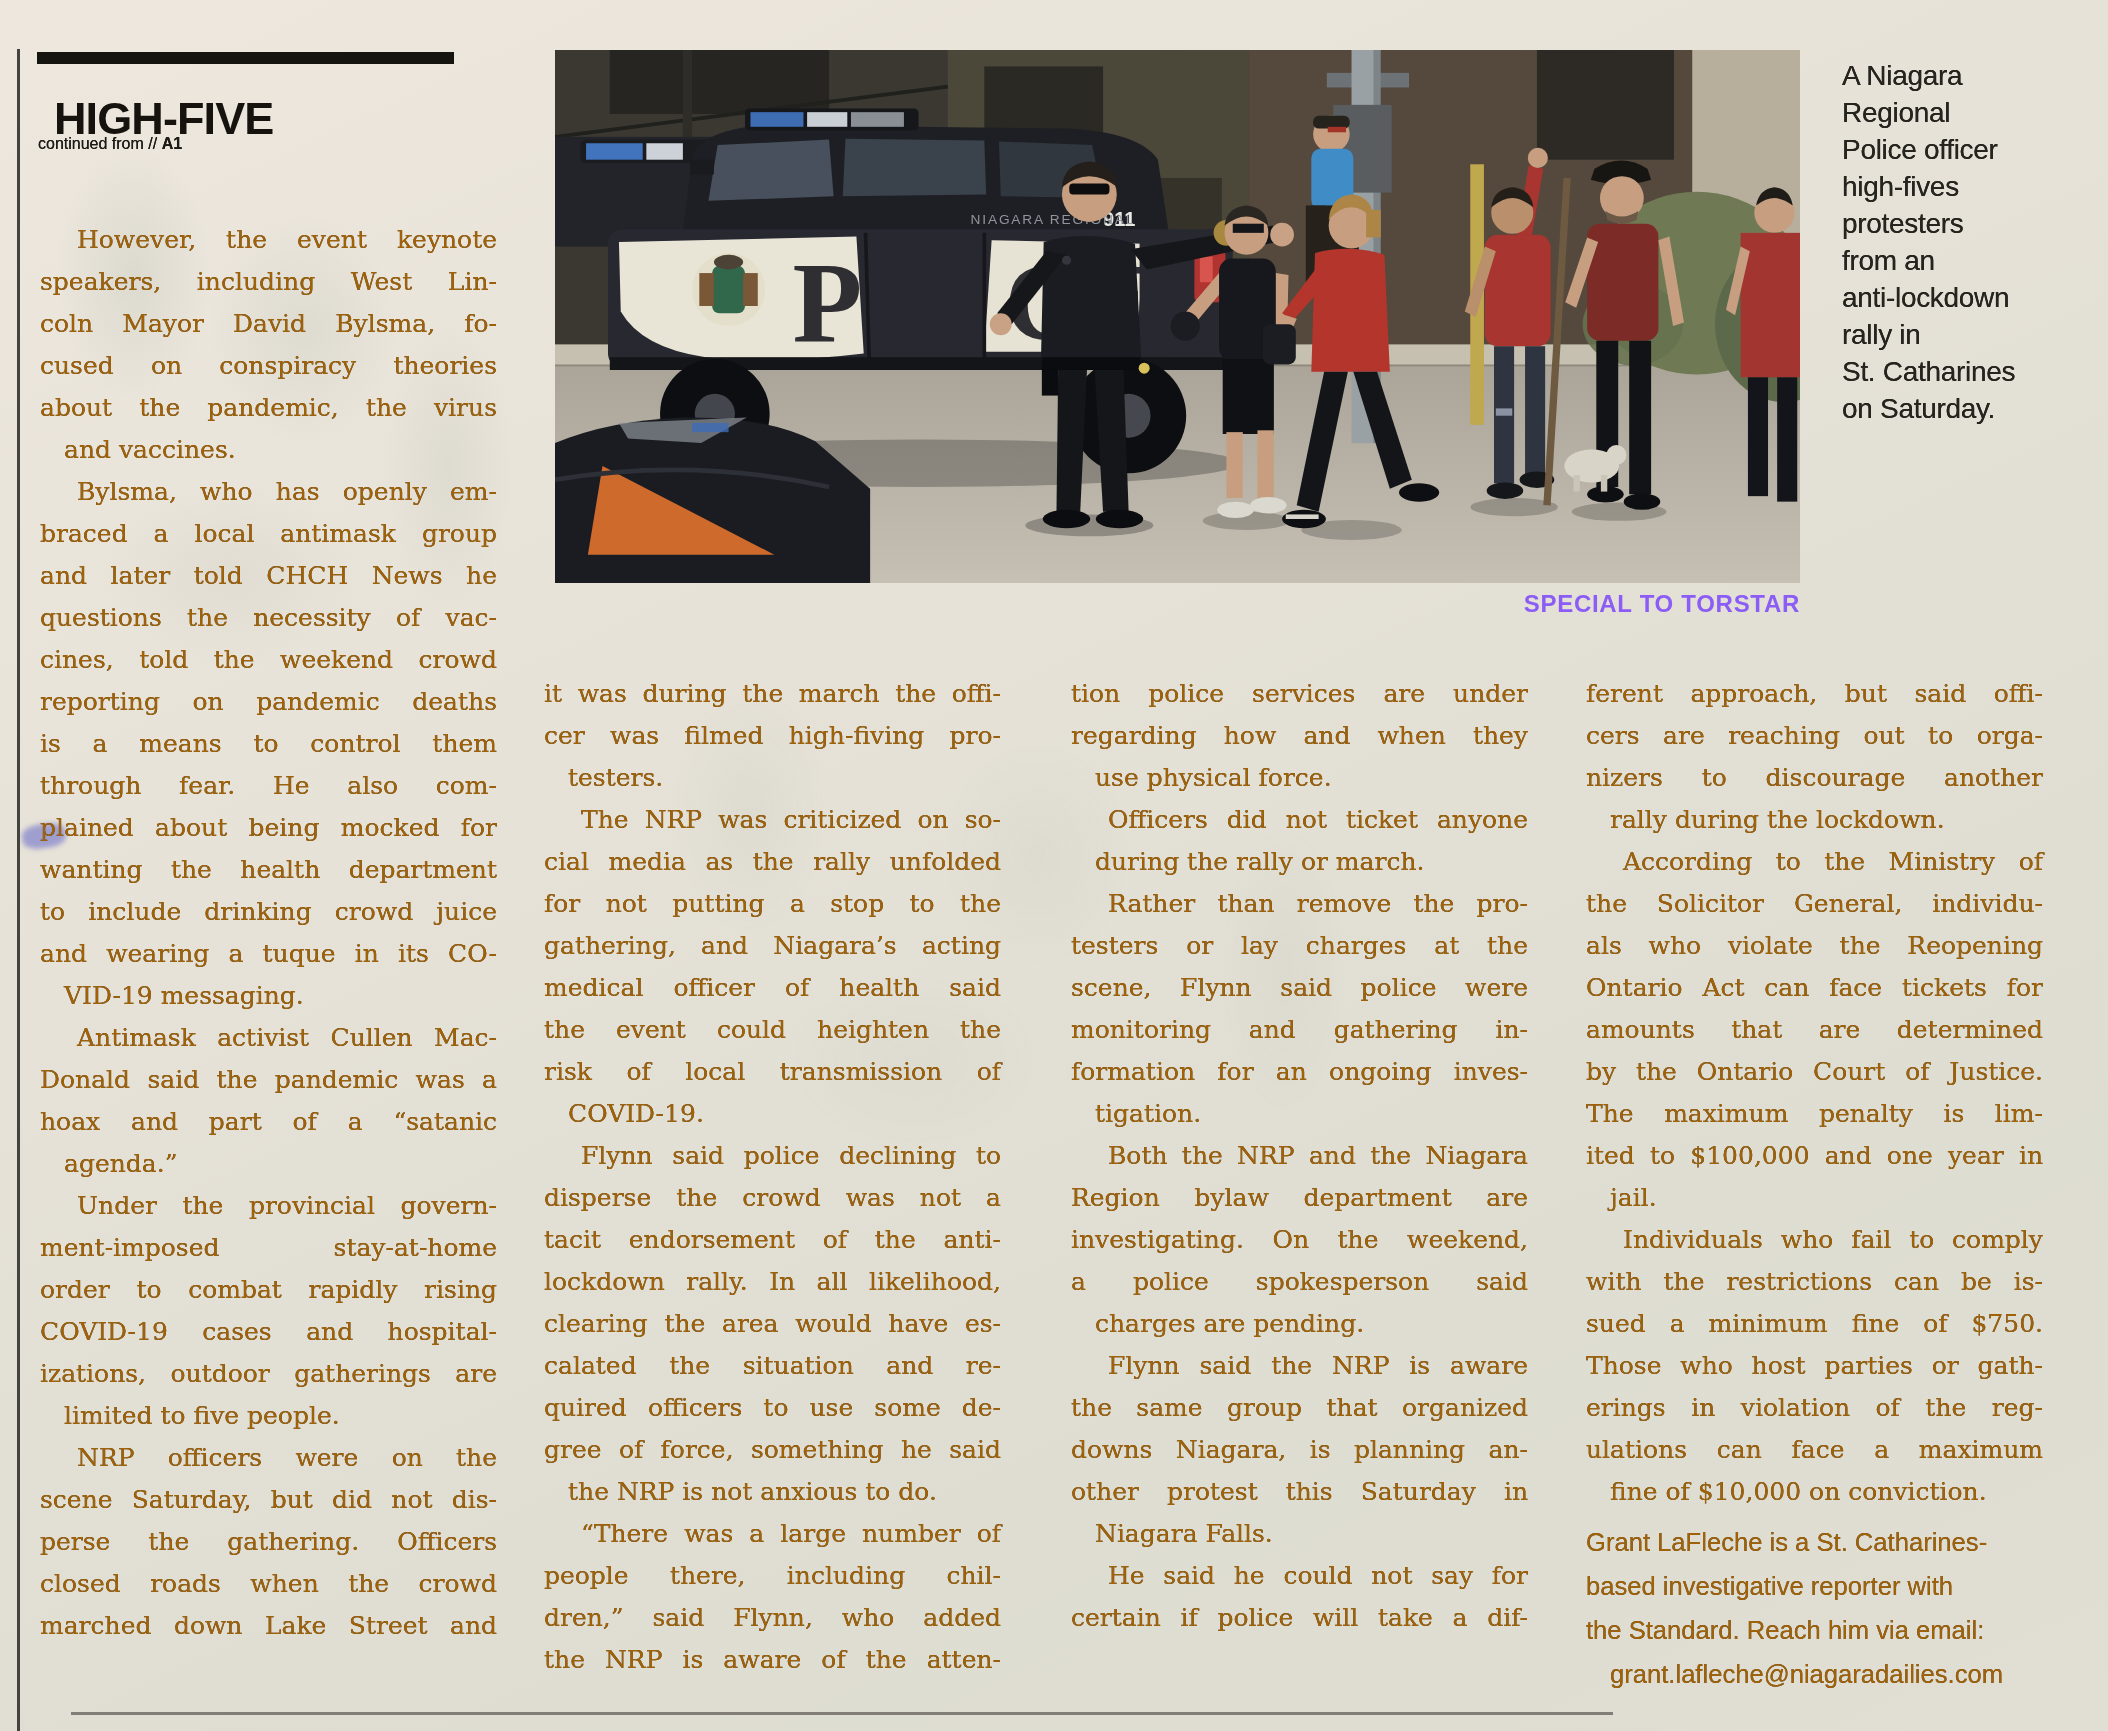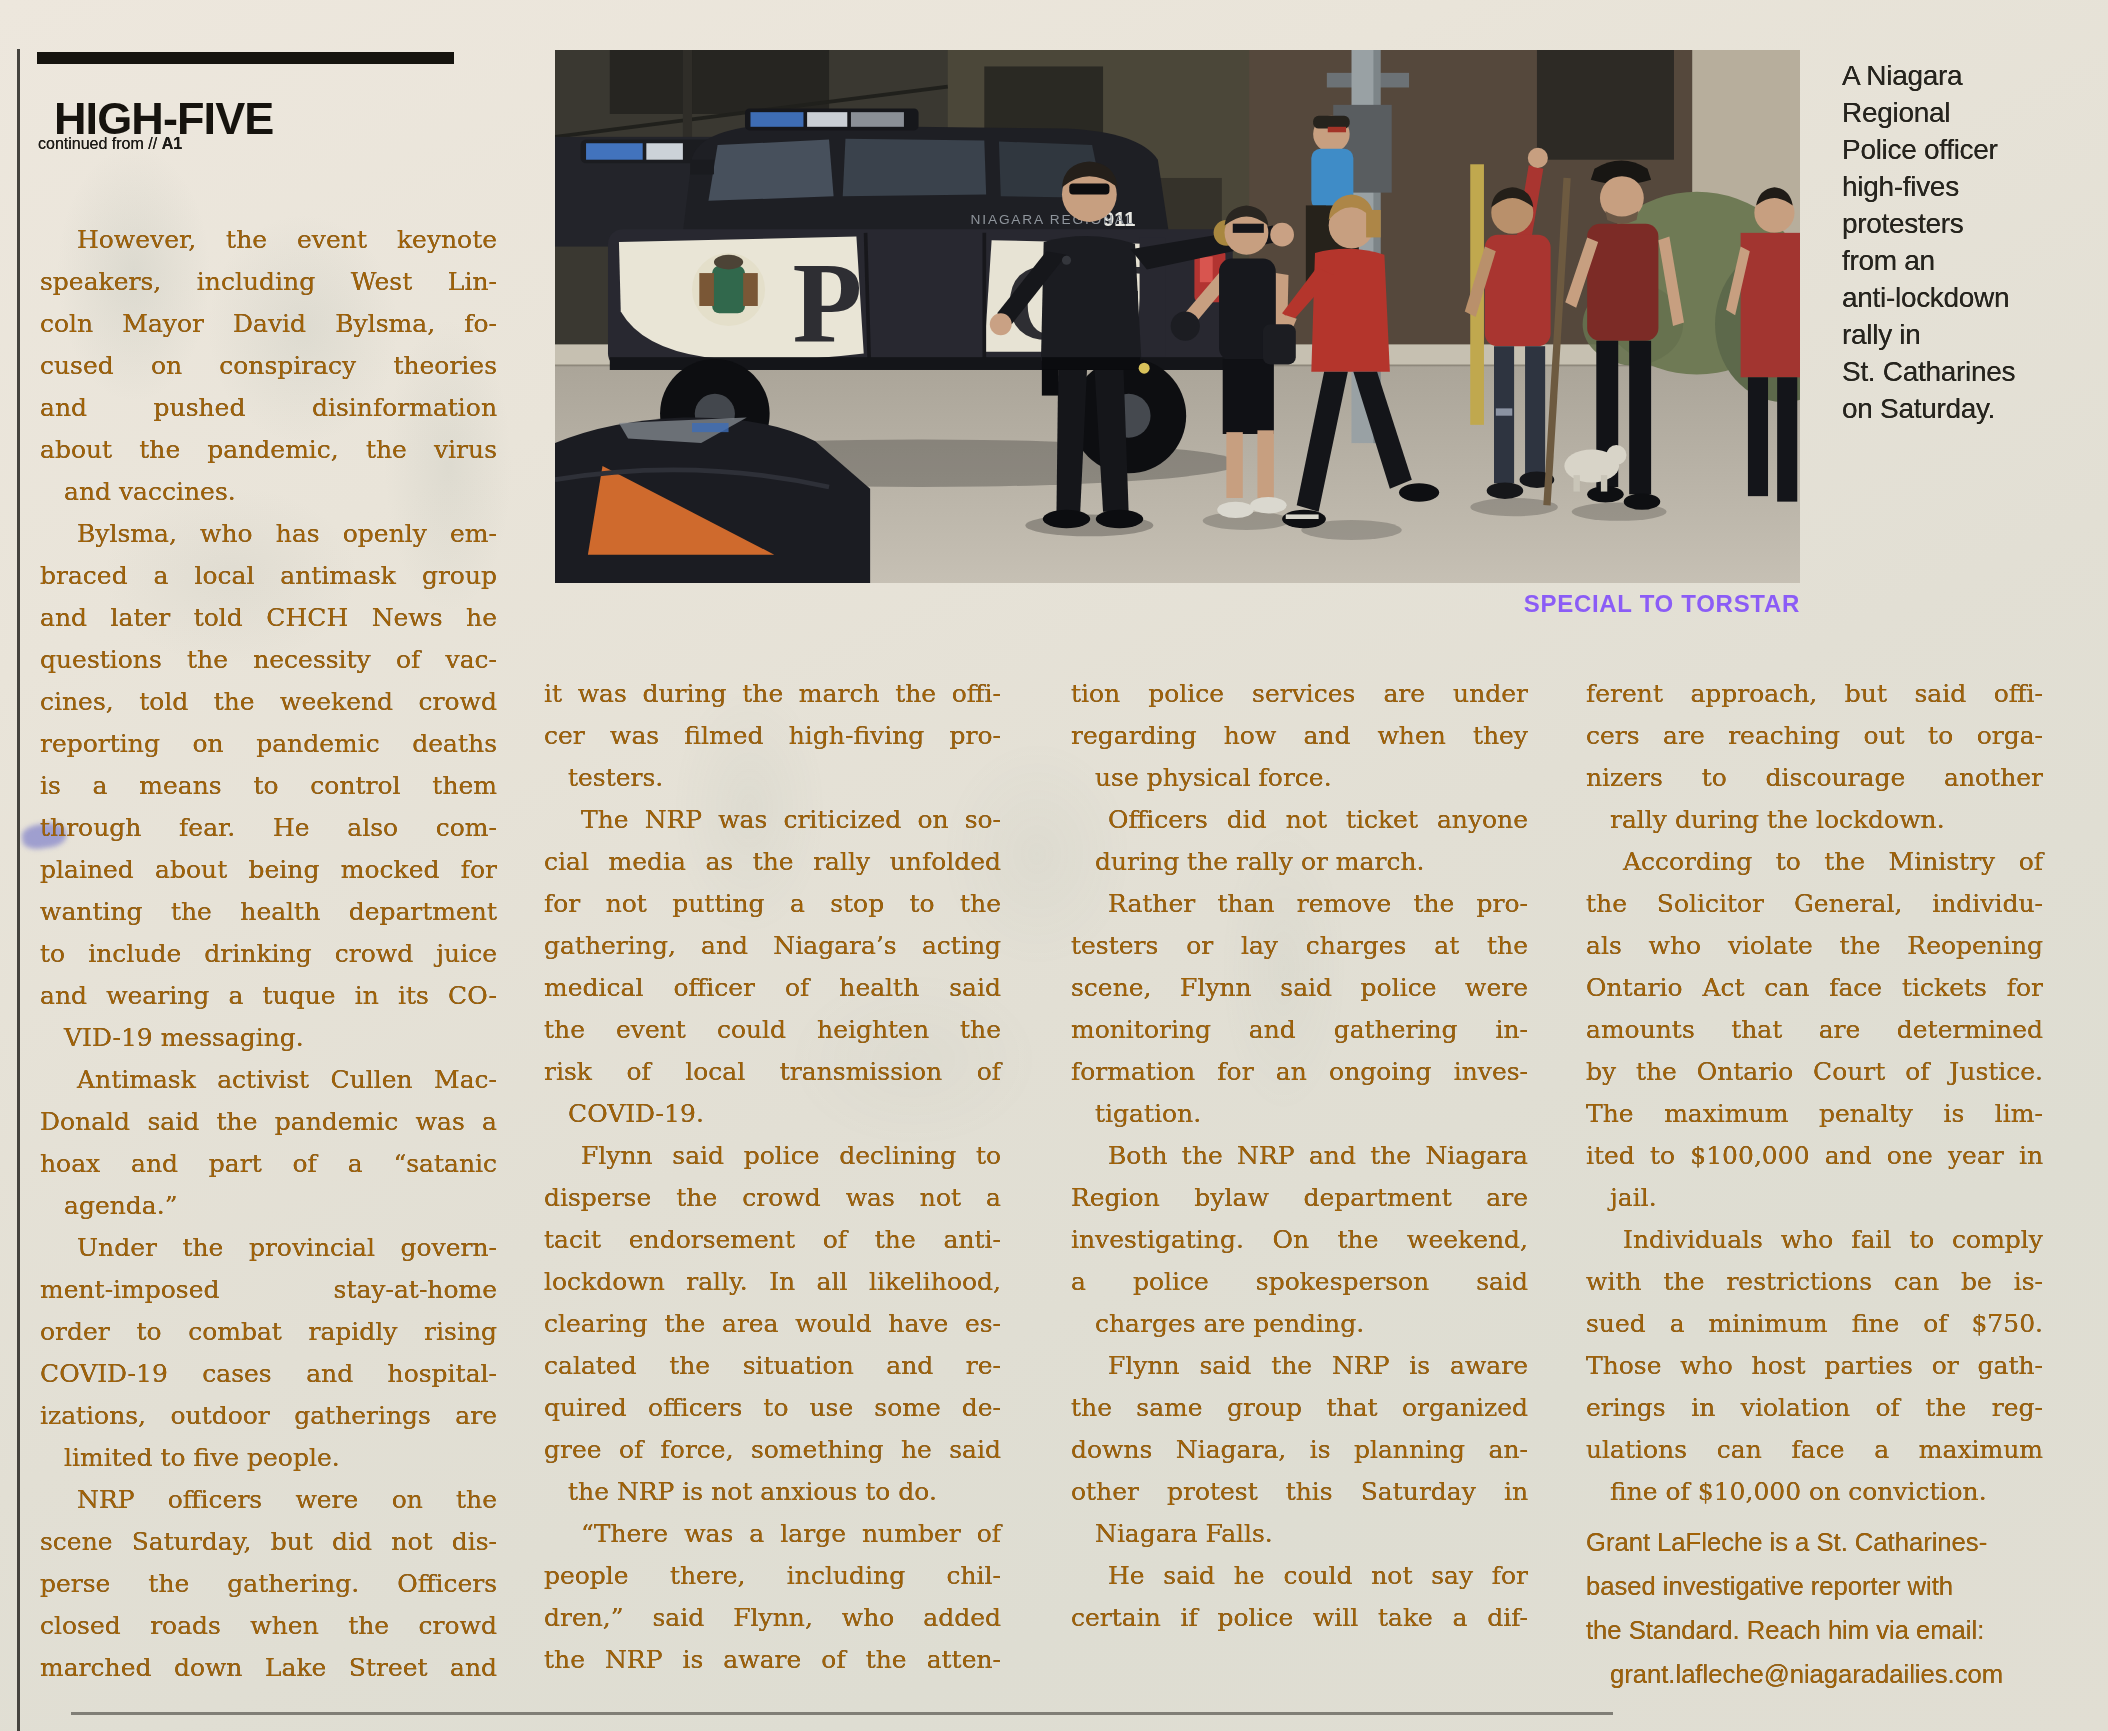--- a/index.html
+++ b/index.html
@@ -283,21 +283,20 @@
       <div class="cap-line">on Saturday.</div>
     </div>
   <div class="credit">SPECIAL TO TORSTAR</div>
 
   <div class="body-col" id="col1">
       <div class="para">
         <div class="bline ind">However, the event keynote</div>
         <div class="bline">speakers, including West Lin-</div>
         <div class="bline">coln Mayor David Bylsma, fo-</div>
         <div class="bline">cused on conspiracy theories</div>
-        <div class="bline">and pushed disinformation</div>
         <div class="bline">about the pandemic, the virus</div>
         <div class="bline final">and vaccines.</div>
       </div>
       <div class="para">
         <div class="bline ind">Bylsma, who has openly em-</div>
         <div class="bline">braced a local antimask group</div>
         <div class="bline">and later told CHCH News he</div>
         <div class="bline">questions the necessity of vac-</div>
         <div class="bline">cines, told the weekend crowd</div>
         <div class="bline">reporting on pandemic deaths</div>

